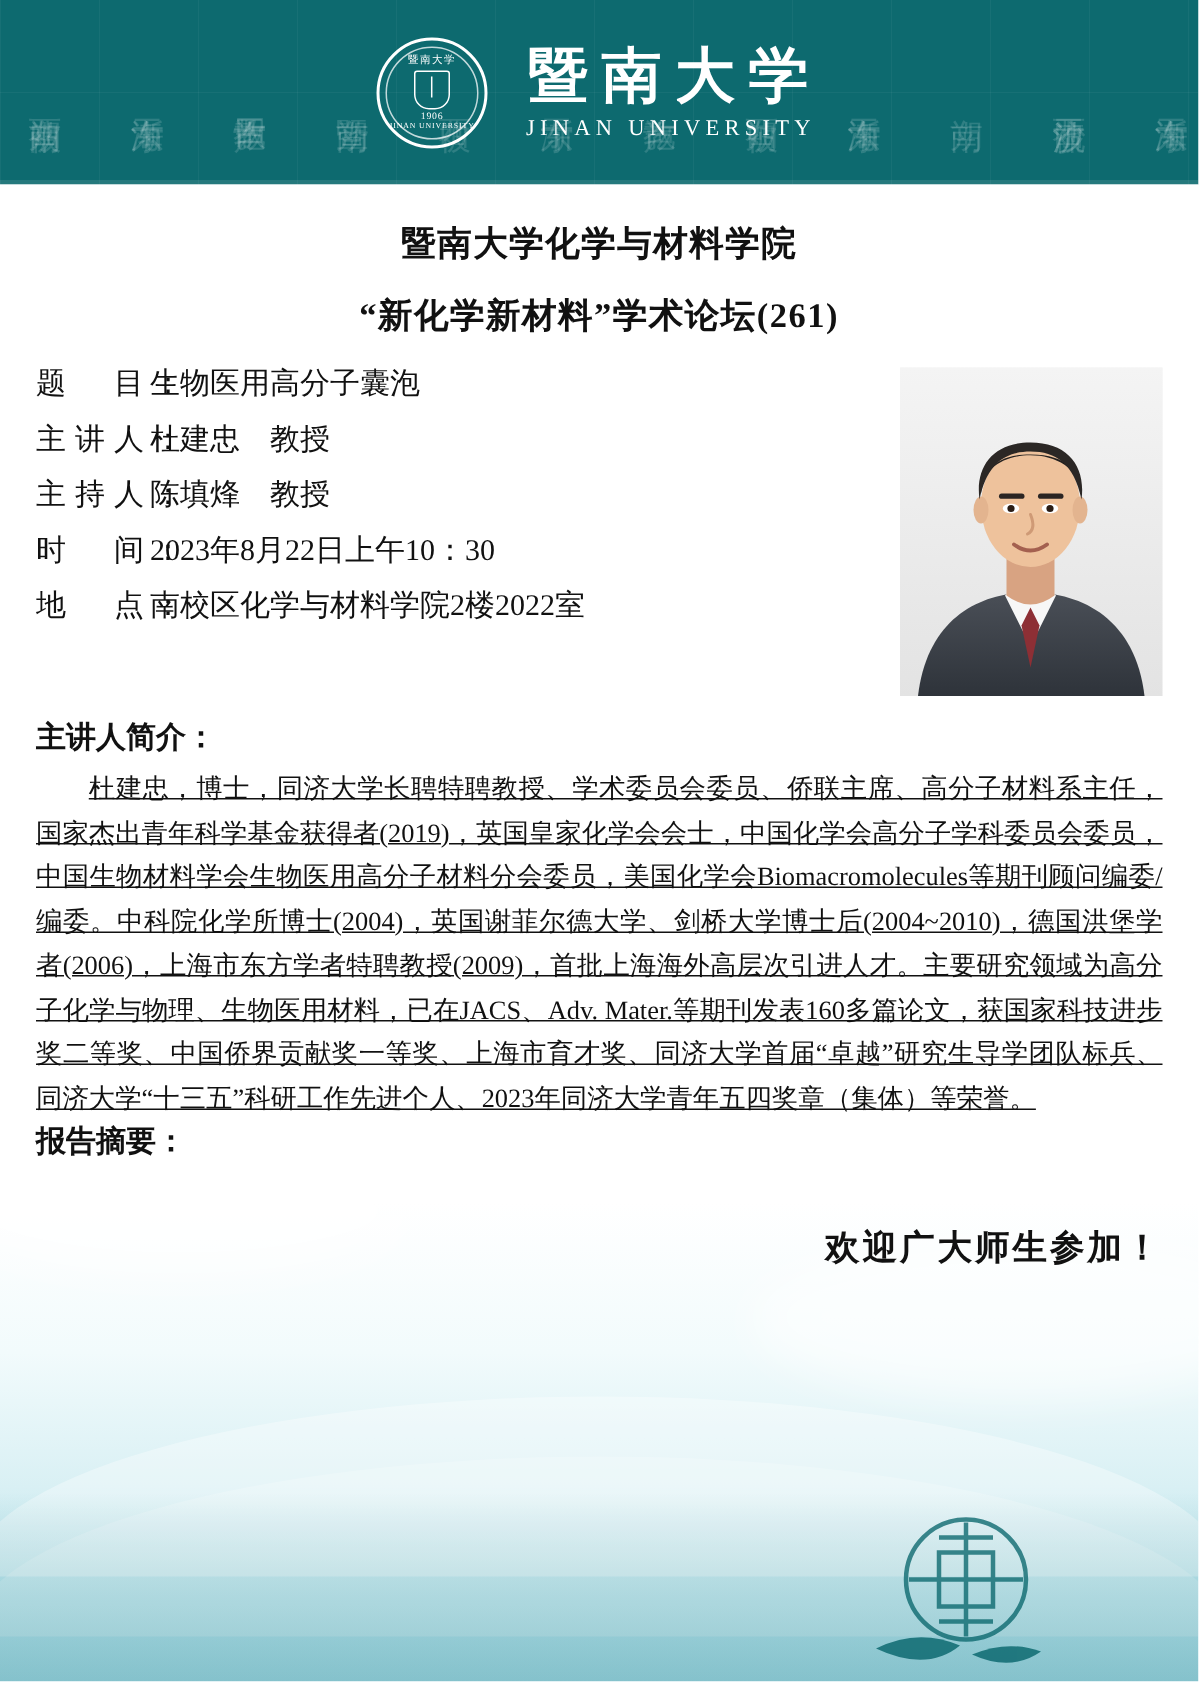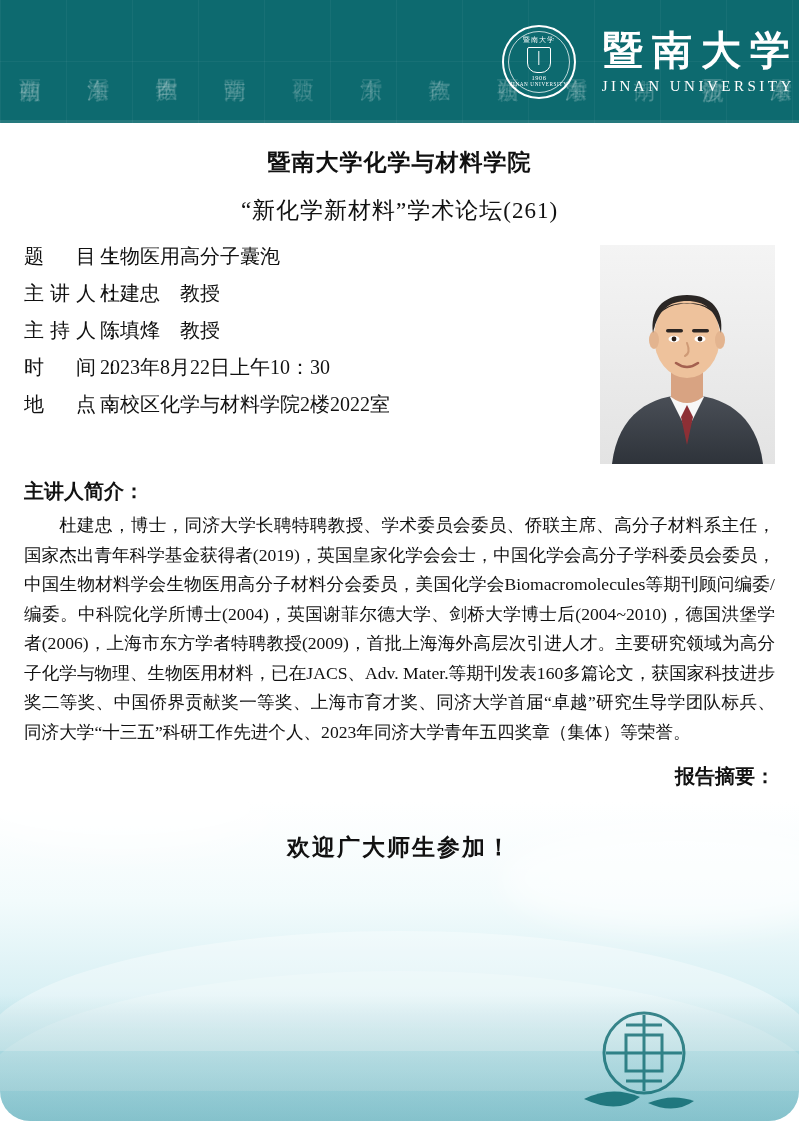--- a/index.html
+++ b/index.html
@@ -53,21 +53,21 @@
     writing-mode: vertical-rl;
     text-orientation: upright;
     width: 40px;
     text-align: center;
   }
   .header-center {
     position: absolute;
     left: 0; right: 0; top: 0; bottom: 0;
     display: flex;
     align-items: center;
-    justify-content: flex-end;
+    justify-content: center;
     gap: 18px;
     z-index: 3;
   }
   .logo-badge {
     width: 74px;
     height: 74px;
     border-radius: 50%;
     border: 2px solid #ffffff;
     box-sizing: border-box;
     display: flex;
@@ -141,21 +141,20 @@
     height: 998px;
     background:
       linear-gradient(180deg,
         #ffffff 0%,
         #ffffff 68%,
         #f2fbfc 78%,
         #d9f0f4 87%,
         #bde6ee 93%,
         #a7dbe6 100%);
     overflow: hidden;
-    border-radius: 30px;
   }
   .cloud {
     position: absolute;
     border-radius: 50%;
     background: rgba(255,255,255,0.55);
     filter: blur(14px);
   }
   .wave {
     position: absolute;
     left: -20px;
@@ -190,21 +189,21 @@
     text-align: center;
     font-size: 23px;
     font-weight: bold;
     color: #111111;
     margin-top: 24px;
     letter-spacing: 1px;
   }
   .title-2 {
     text-align: center;
     font-size: 23px;
-    font-weight: normal;
+    font-weight: bold;
     color: #111111;
     margin-top: 17px;
     letter-spacing: 1px;
   }
 
   .info-block {
     margin-top: 20px;
     position: relative;
     min-height: 212px;
   }
@@ -233,35 +232,36 @@
   }
   .portrait svg { display: block; }
 
   .sec-head {
     font-size: 20px;
     font-weight: bold;
     color: #111;
     margin-top: 20px;
     margin-bottom: 6px;
   }
-  .sec-head.abstract { margin-top: 16px; text-align: right; }
+  .sec-head.abstract { margin-top: 0; }
 
   .para {
     font-size: 17.6px;
     line-height: 1.68;
     color: #111;
     text-align: justify;
     text-justify: inter-ideograph;
     text-indent: 2em;
     margin: 0;
+    text-decoration: underline;
   }
 
   .welcome {
     margin-top: 42px;
-    text-align: center;
+    text-align: right;
     font-size: 23px;
     font-weight: bold;
     color: #111;
     letter-spacing: 2px;
     position: relative;
     z-index: 6;
   }
 </style>
 </head>
 <body>

